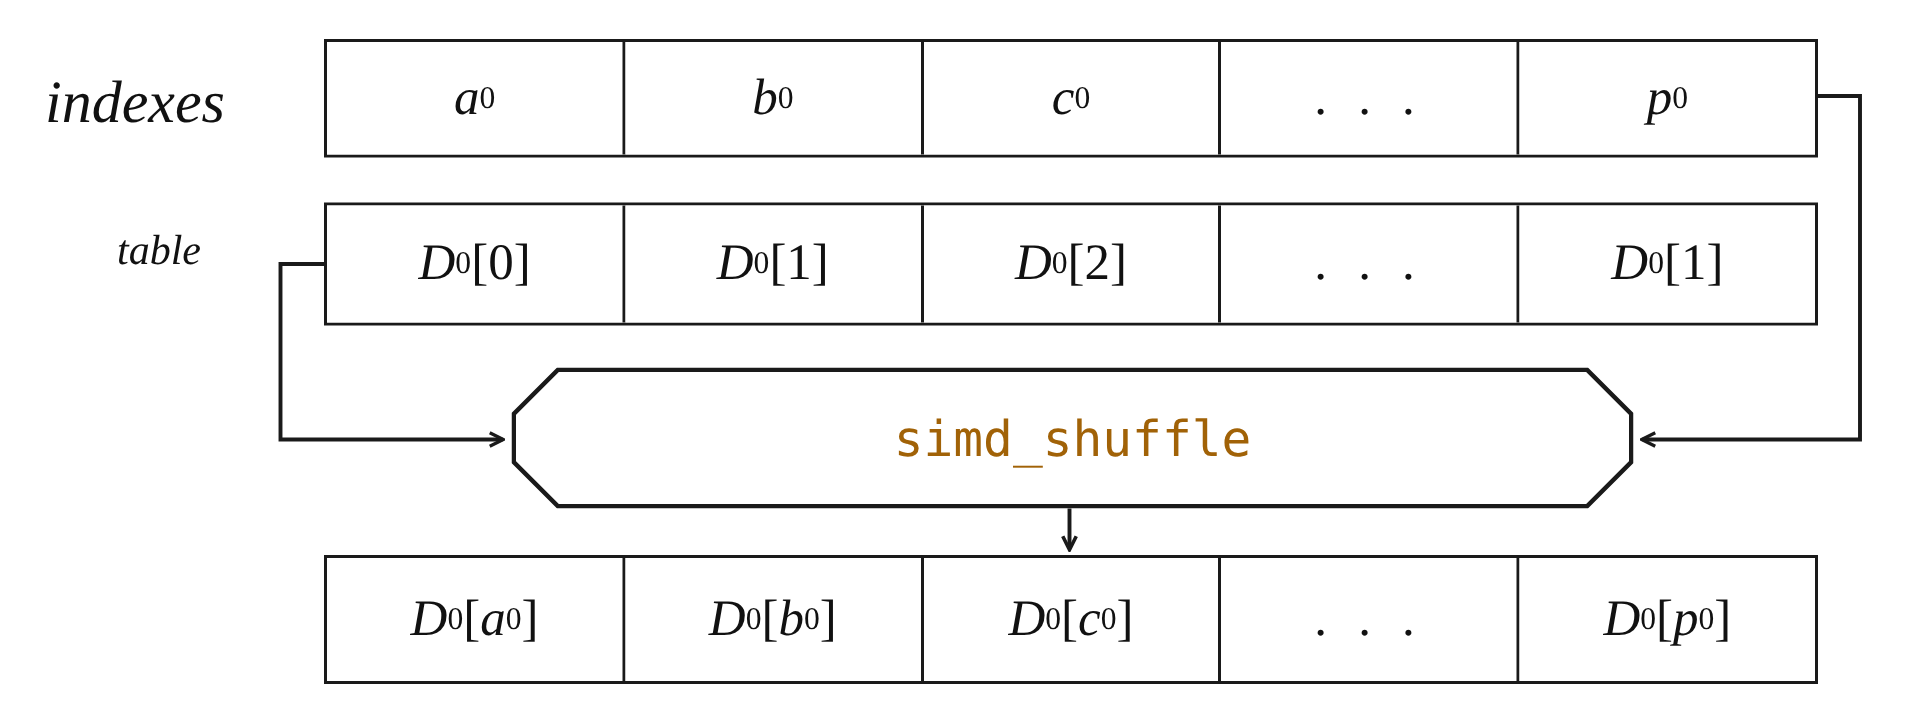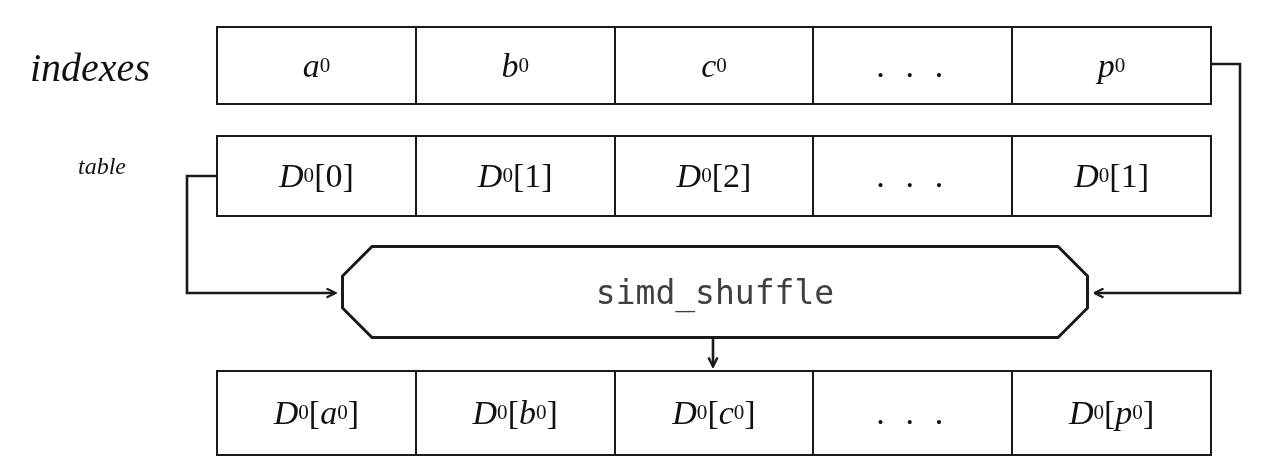--- a/index.html
+++ b/index.html
@@ -26,21 +26,21 @@
     line-height: 1;
   }
   #label-indexes {
     left: 30px;
     top: 48px;
     font-size: 40px;
   }
   #label-table {
     left: 78px;
     top: 154px;
-    font-size: 24px;
+    font-size: 28px;
   }
   .cell-row {
     position: absolute;
     display: flex;
     box-sizing: border-box;
     border: 2.5px solid #1a1a1a;
     background: #ffffff;
   }
   .cell {
     box-sizing: border-box;
@@ -105,21 +105,21 @@
     position: absolute;
     left: 341px;
     top: 245px;
     width: 748px;
     height: 94px;
     display: flex;
     align-items: center;
     justify-content: center;
     font-family: "DejaVu Sans Mono", "Liberation Mono", monospace;
     font-size: 33px;
-    color: #404040;
+    color: #a16207;
     letter-spacing: 0px;
     white-space: nowrap;
   }
   #wires {
     position: absolute;
     left: 0;
     top: 0;
     width: 1280px;
     height: 473px;
     pointer-events: none;

